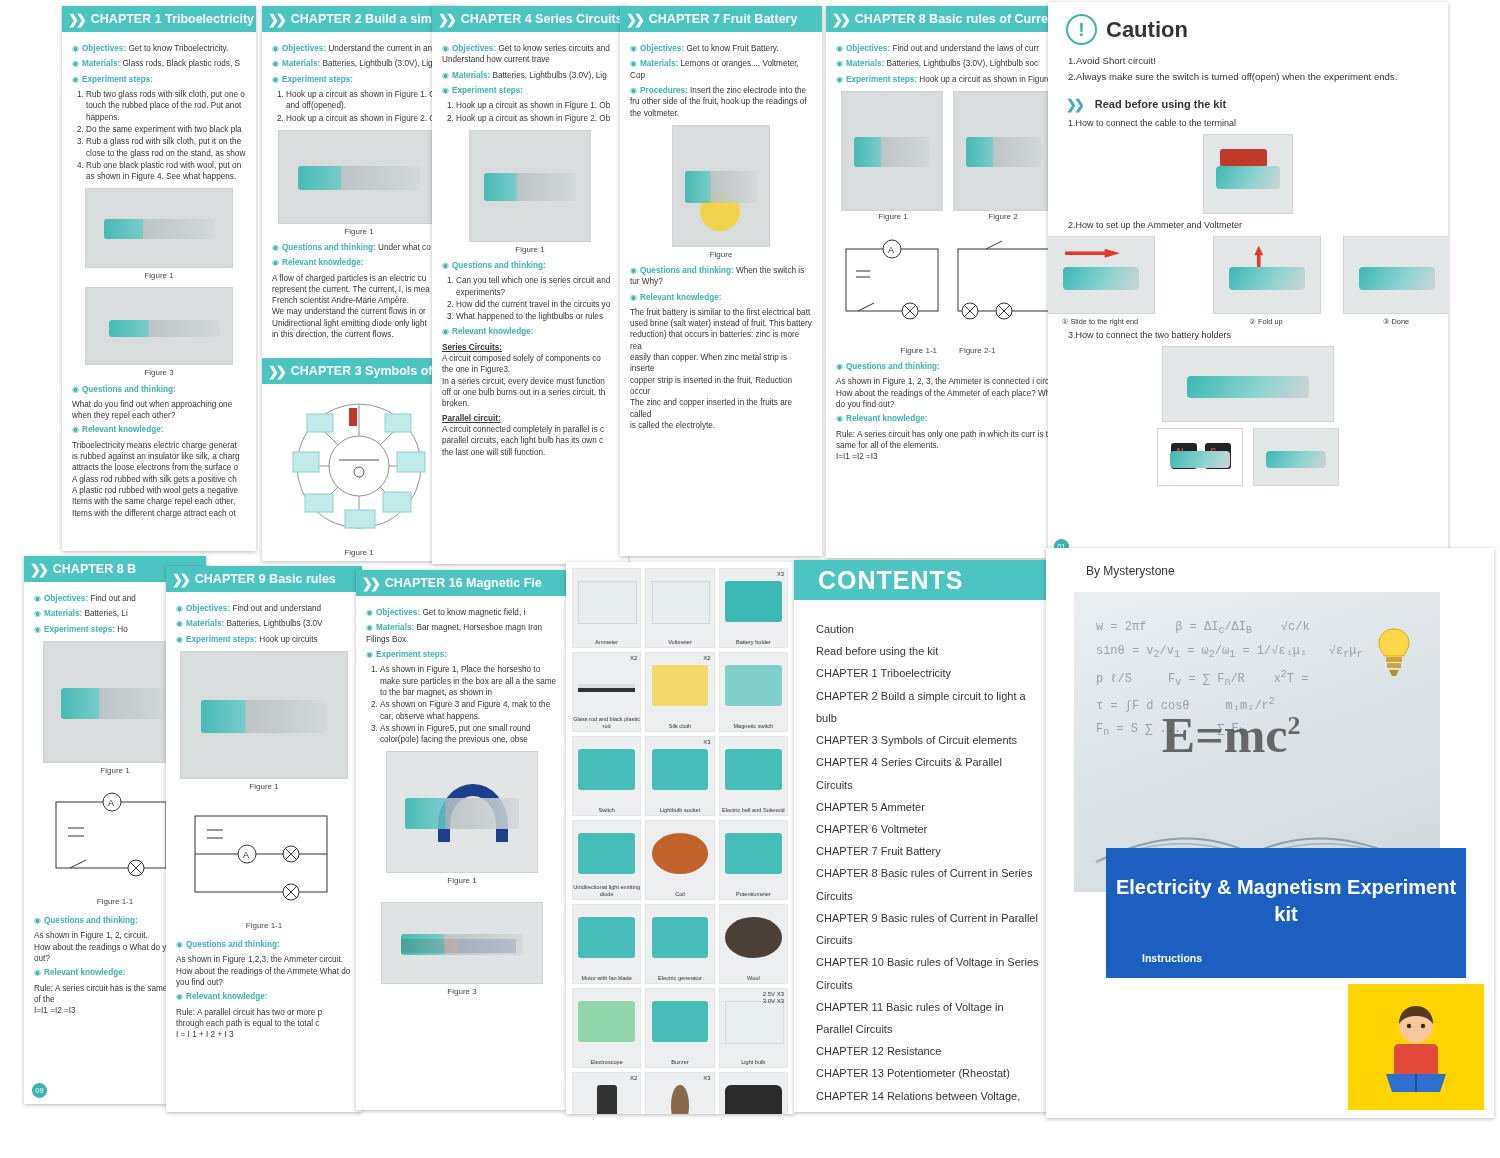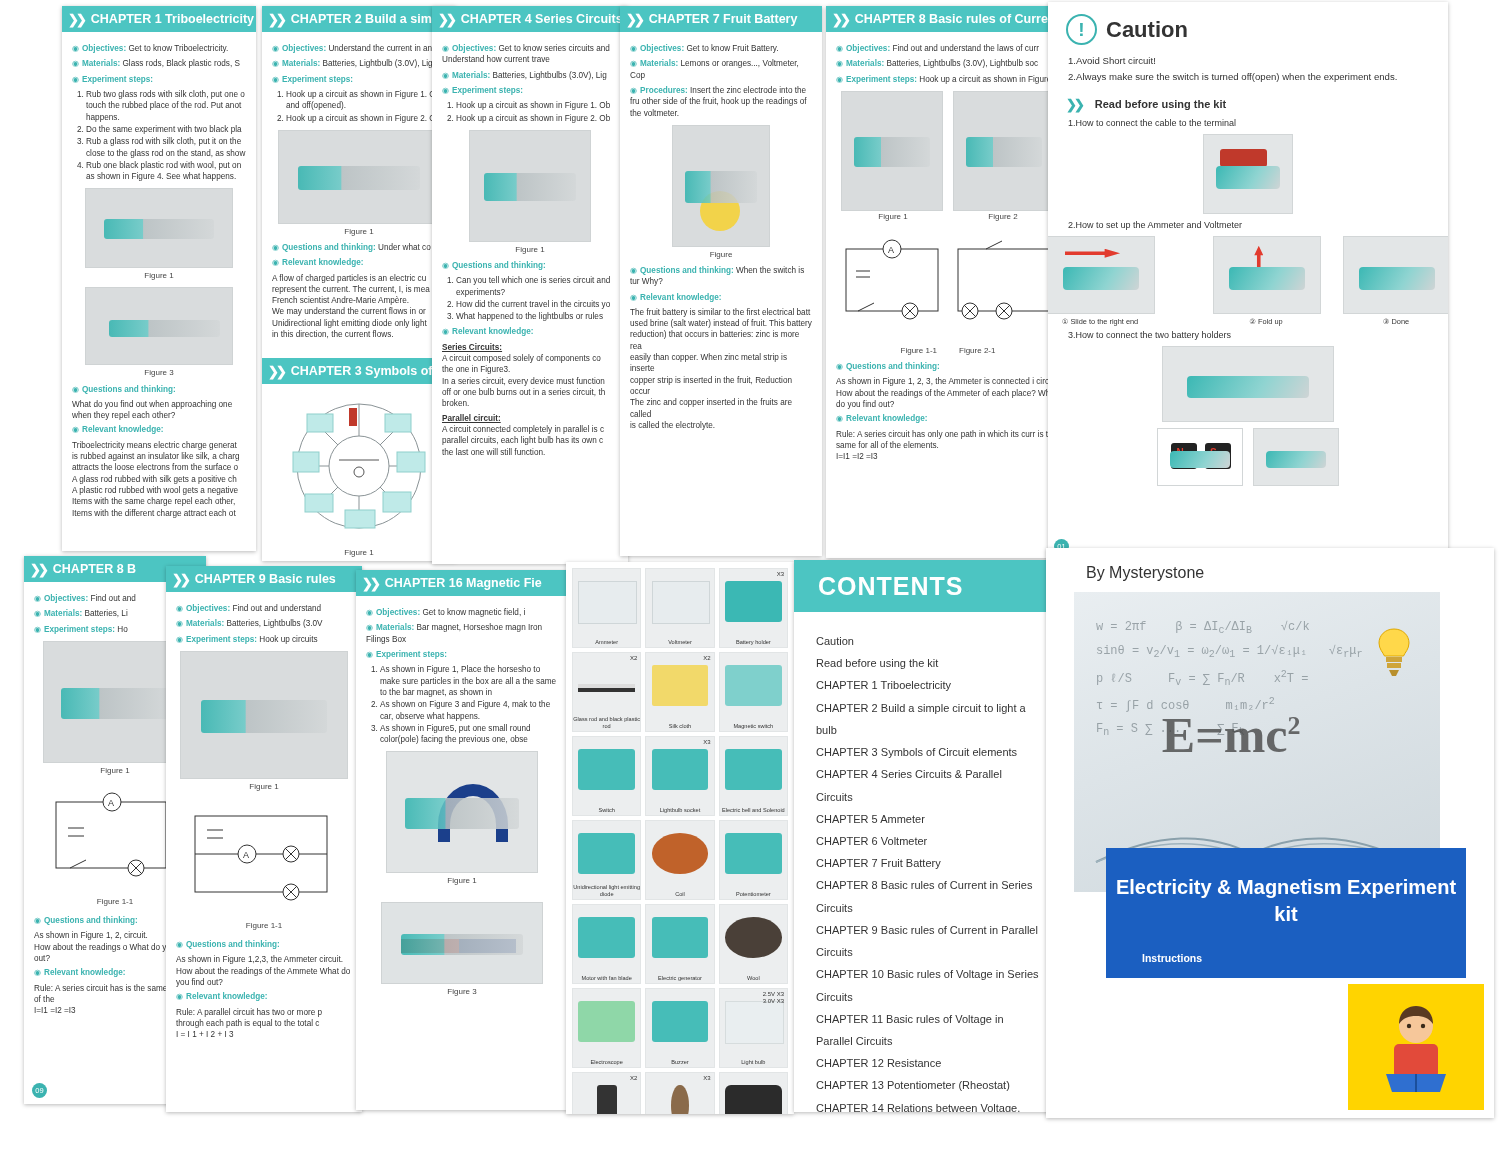--- a/index.html
+++ b/index.html
@@ -52,32 +52,32 @@
   .caution-title{font-size:22px;font-weight:bold;color:#333;}
   .sub-head{display:flex;align-items:center;gap:6px;margin:9px 0 6px 18px;font-size:11px;font-weight:bold;color:#333;}
   .mini-photo{background:#e3e6e7;border:1px solid #d2d6d7;position:relative;overflow:hidden;}
   .mini-photo:after{
     content:"";position:absolute;left:14%;top:40%;width:72%;height:30%;
     background:linear-gradient(120deg,#3bb8b4,#8fd4d1 60%,#cfd4d5);border-radius:4px;
   }
   .arrow-red{position:absolute;left:16%;top:16%;width:52%;height:9px;background:#e23b2e;clip-path:polygon(0 30%,72% 30%,72% 0,100% 50%,72% 100%,72% 70%,0 70%);}
   .step-cap{font-size:7.4px;text-align:center;color:#333;margin-top:3px;}
   
-  .contents-band{background:#4cc5c2;height:52px;display:flex;align-items:center;padding-left:24px;}
+  .contents-band{background:#4cc5c2;height:40px;display:flex;align-items:center;padding-left:24px;}
   .contents-band span{color:#fff;font-size:25px;font-weight:bold;letter-spacing:1px;}
   .toc{padding:18px 20px 10px 22px;font-size:11px;line-height:2.02;color:#333;}
   
   .parts{display:grid;grid-template-columns:repeat(3,1fr);gap:4px;padding:6px;}
   .part{background:#eceeef;border:1px solid #e2e5e6;height:78px;position:relative;}
   .part .pimg{position:absolute;left:8%;top:16%;width:84%;height:52%;}
   .part .cap{position:absolute;left:0;bottom:2px;width:100%;text-align:center;font-size:5.6px;color:#333;line-height:1.15;}
   .part .qty{position:absolute;right:3px;top:2px;font-size:6px;color:#333;}
   
   .cover{background:#ffffff;}
-  .cover-by{position:absolute;left:40px;top:16px;font-size:16px;color:#333;}
+  .cover-by{position:absolute;left:40px;top:16px;font-size:12px;color:#333;}
   .bb-photo{
     position:absolute;left:28px;top:44px;width:366px;height:300px;
     background:linear-gradient(160deg,#e9eef1 0%,#dde4e8 45%,#cfd8dd 100%);
     overflow:hidden;
   }
   .bb-photo .chalk{
     position:absolute;left:6%;top:8%;width:88%;height:80%;color:#5d6a70;
     font-family:Liberation Mono, monospace;font-size:12px;opacity:.55;line-height:1.9;
   }
   .emc{position:absolute;left:24%;top:38%;font-size:50px;font-weight:bold;color:#444;font-family:Liberation Serif, serif;opacity:.78;}

